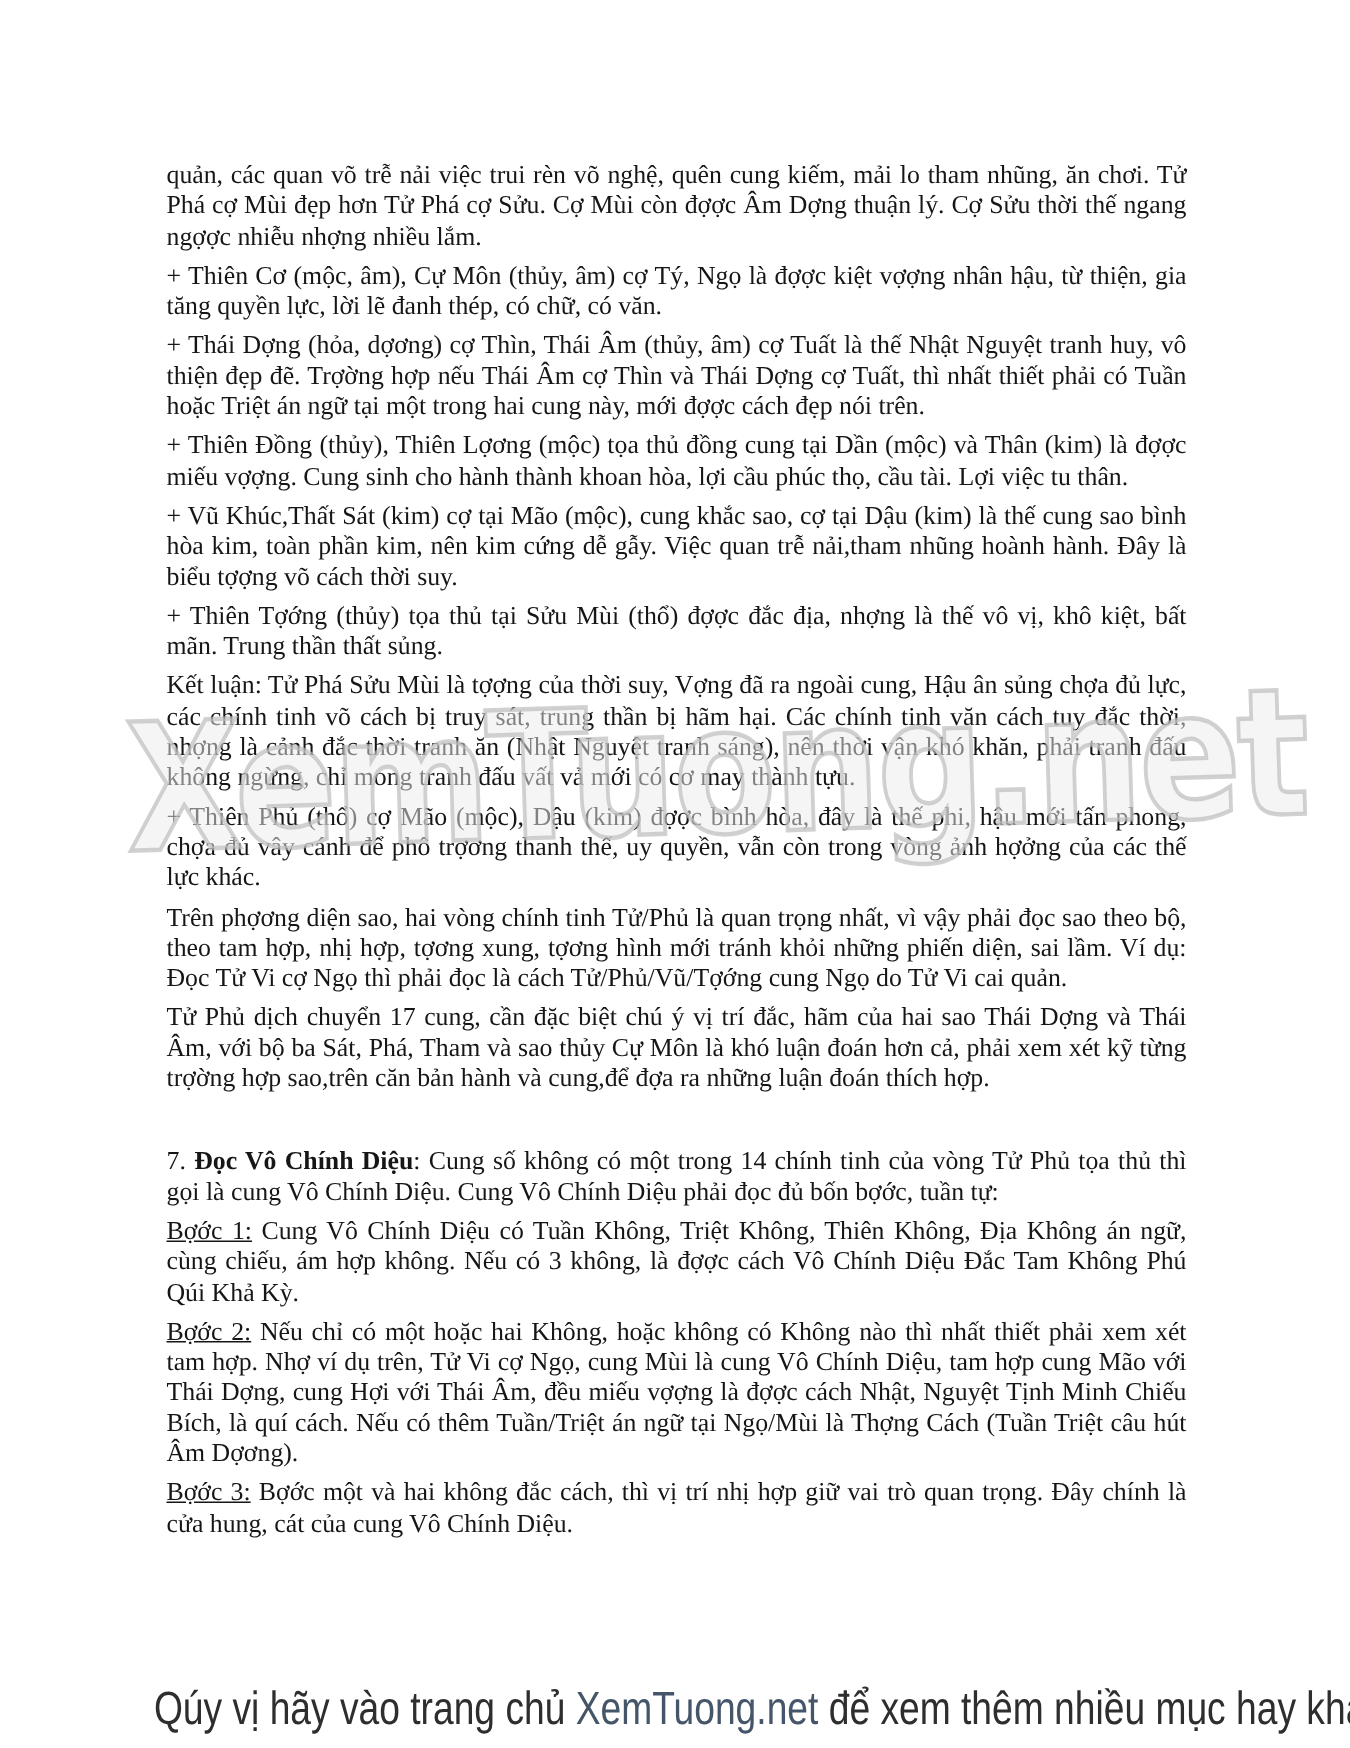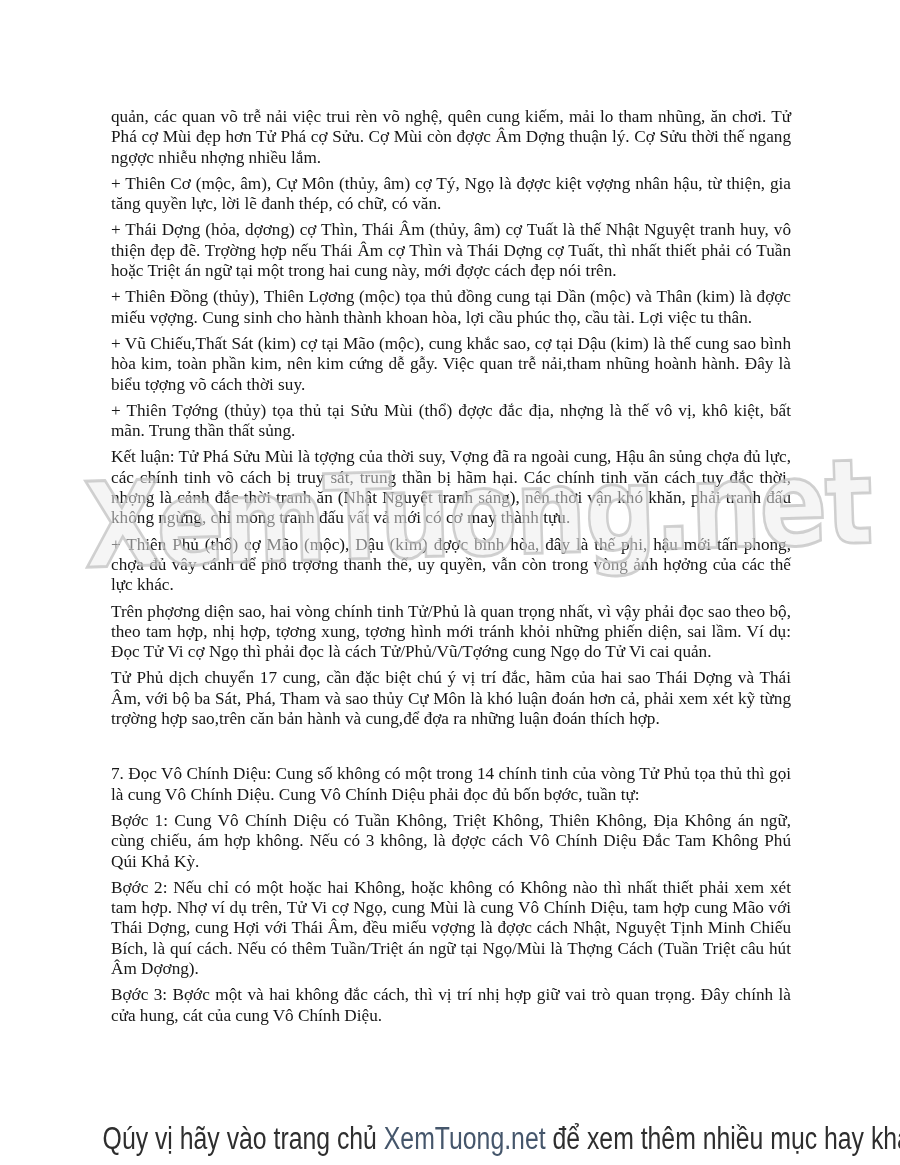--- a/index.html
+++ b/index.html
@@ -30,22 +30,22 @@
     text-align: justify;
     z-index: 2;
   }
   .para {
     margin: 6px;
     padding: 0;
   }
   .para-spacer {
     height: 23px;
   }
-  .seg-bold { font-weight: normal; }
-  .seg-underline { }
+  .seg-bold { font-weight: bold; }
+  .seg-underline { text-decoration: underline; }
   .watermark {
     position: absolute;
     left: 84px;
     top: 468px;
     z-index: 3;
     font-family: "DejaVu Sans", sans-serif;
     font-weight: bold;
     font-size: 100px;
     letter-spacing: -2px;
     white-space: nowrap;
@@ -84,21 +84,21 @@
 
 <div class="page">
 
   <div class="watermark">XemTuong.net</div>
 
   <div class="content" id="doc">
       <p class="para"><span>quản, các quan võ trễ nải việc trui rèn võ nghệ, quên cung kiếm, mải lo tham nhũng, ăn chơi. Tử Phá cợ Mùi đẹp hơn Tử Phá cợ Sửu. Cợ Mùi còn đợợc Âm Dợng thuận lý. Cợ Sửu thời thế ngang ngợợc nhiễu nhợng nhiều lắm.</span></p>
       <p class="para"><span>+ Thiên Cơ (mộc, âm), Cự Môn (thủy, âm) cợ Tý, Ngọ là đợợc kiệt vợợng nhân hậu, từ thiện, gia tăng quyền lực, lời lẽ đanh thép, có chữ, có văn.</span></p>
       <p class="para"><span>+ Thái Dợng (hỏa, dợơng) cợ Thìn, Thái Âm (thủy, âm) cợ Tuất là thế Nhật Nguyệt tranh huy, vô thiện đẹp đẽ. Trợờng hợp nếu Thái Âm cợ Thìn và Thái Dợng cợ Tuất, thì nhất thiết phải có Tuần hoặc Triệt án ngữ tại một trong hai cung này, mới đợợc cách đẹp nói trên.</span></p>
       <p class="para"><span>+ Thiên Đồng (thủy), Thiên Lợơng (mộc) tọa thủ đồng cung tại Dần (mộc) và Thân (kim) là đợợc miếu vợợng. Cung sinh cho hành thành khoan hòa, lợi cầu phúc thọ, cầu tài. Lợi việc tu thân.</span></p>
-      <p class="para"><span>+ Vũ Chiếu,Thất Sát (kim) cợ tại Mão (mộc), cung khắc sao, cợ tại Dậu (kim) là thế cung sao bình hòa kim, toàn phần kim, nên kim cứng dễ gẫy. Việc quan trễ nải,tham nhũng hoành hành. Đây là biểu tợợng võ cách thời suy.</span></p>
+      <p class="para"><span>+ Vũ Khúc,Thất Sát (kim) cợ tại Mão (mộc), cung khắc sao, cợ tại Dậu (kim) là thế cung sao bình hòa kim, toàn phần kim, nên kim cứng dễ gẫy. Việc quan trễ nải,tham nhũng hoành hành. Đây là biểu tợợng võ cách thời suy.</span></p>
       <p class="para"><span>+ Thiên Tợớng (thủy) tọa thủ tại Sửu Mùi (thổ) đợợc đắc địa, nhợng là thế vô vị, khô kiệt, bất mãn. Trung thần thất sủng.</span></p>
       <p class="para"><span>Kết luận: Tử Phá Sửu Mùi là tợợng của thời suy, Vợng đã ra ngoài cung, Hậu ân sủng chợa đủ lực, các chính tinh võ cách bị truy sát, trung thần bị hãm hại. Các chính tinh văn cách tuy đắc thời, nhợng là cảnh đắc thời tranh ăn (Nhật Nguyệt tranh sáng), nên thời vận khó khăn, phải tranh đấu không ngừng, chỉ mong tranh đấu vất vả mới có cơ may thành tựu.</span></p>
       <p class="para"><span>+ Thiên Phủ (thổ) cợ Mão (mộc), Dậu (kim) đợợc bình hòa, đây là thế phi, hậu mới tấn phong, chợa đủ vây cánh để phô trợơng thanh thế, uy quyền, vẫn còn trong vòng ảnh hợởng của các thế lực khác.</span></p>
       <p class="para"><span>Trên phợơng diện sao, hai vòng chính tinh Tử/Phủ là quan trọng nhất, vì vậy phải đọc sao theo bộ, theo tam hợp, nhị hợp, tợơng xung, tợơng hình mới tránh khỏi những phiến diện, sai lầm. Ví dụ: Đọc Tử Vi cợ Ngọ thì phải đọc là cách Tử/Phủ/Vũ/Tợớng cung Ngọ do Tử Vi cai quản.</span></p>
       <p class="para"><span>Tử Phủ dịch chuyển 17 cung, cần đặc biệt chú ý vị trí đắc, hãm của hai sao Thái Dợng và Thái Âm, với bộ ba Sát, Phá, Tham và sao thủy Cự Môn là khó luận đoán hơn cả, phải xem xét kỹ từng trợờng hợp sao,trên căn bản hành và cung,để đợa ra những luận đoán thích hợp.</span></p>
       <div class="para-spacer"></div>
       <p class="para"><span>7. </span><span class="seg-bold">Đọc Vô Chính Diệu</span><span>: Cung số không có một trong 14 chính tinh của vòng Tử Phủ tọa thủ thì gọi là cung Vô Chính Diệu. Cung Vô Chính Diệu phải đọc đủ bốn bợớc, tuần tự:</span></p>
       <p class="para"><span class="seg-underline">Bợớc 1:</span><span> Cung Vô Chính Diệu có Tuần Không, Triệt Không, Thiên Không, Địa Không án ngữ, cùng chiếu, ám hợp không. Nếu có 3 không, là đợợc cách Vô Chính Diệu Đắc Tam Không Phú Qúi Khả Kỳ.</span></p>
       <p class="para"><span class="seg-underline">Bợớc 2:</span><span> Nếu chỉ có một hoặc hai Không, hoặc không có Không nào thì nhất thiết phải xem xét tam hợp. Nhợ ví dụ trên, Tử Vi cợ Ngọ, cung Mùi là cung Vô Chính Diệu, tam hợp cung Mão với Thái Dợng, cung Hợi với Thái Âm, đều miếu vợợng là đợợc cách Nhật, Nguyệt Tịnh Minh Chiếu Bích, là quí cách. Nếu có thêm Tuần/Triệt án ngữ tại Ngọ/Mùi là Thợng Cách (Tuần Triệt câu hút Âm Dợơng).</span></p>
       <p class="para"><span class="seg-underline">Bợớc 3:</span><span> Bợớc một và hai không đắc cách, thì vị trí nhị hợp giữ vai trò quan trọng. Đây chính là cửa hung, cát của cung Vô Chính Diệu.</span></p>

